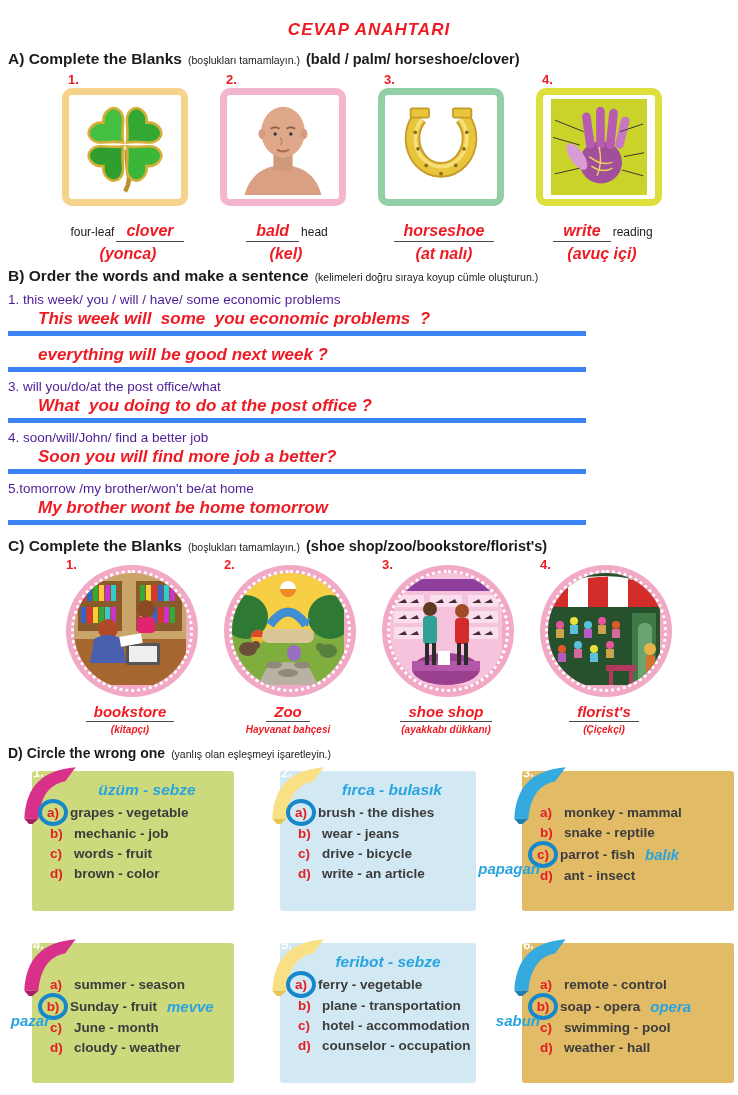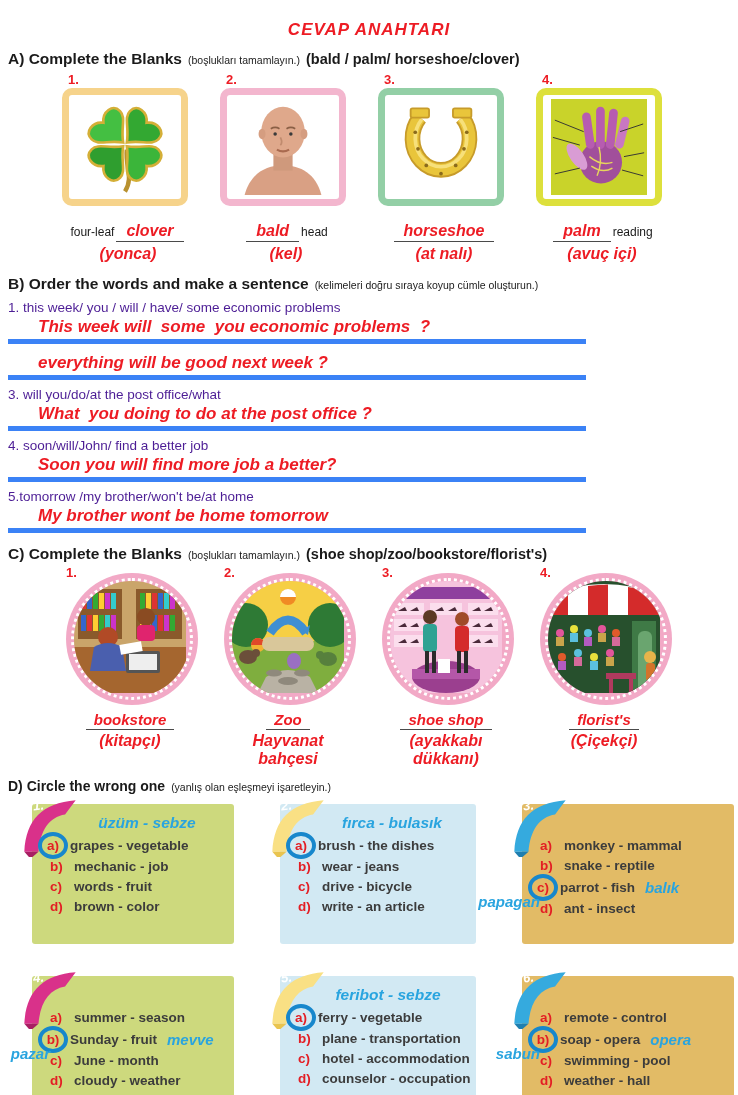--- a/index.html
+++ b/index.html
@@ -31,21 +31,21 @@
   
   .c-row{display:flex;gap:30px;margin:4px 0 0 66px;}
   .c-item{width:128px;position:relative;}
   .c-num{position:absolute;top:-2px;left:0;color:#ed1c24;font-weight:bold;font-size:13px;z-index:2;}
   .oval{width:122px;height:122px;border-radius:50%;background:#f2a9c6;padding:5px;margin:6px auto 0;}
   .oval-in{width:100%;height:100%;border-radius:50%;border:3px dotted #fff;box-sizing:border-box;
            overflow:hidden;position:relative;}
   .c-ans{color:#ed1c24;font-weight:bold;font-style:italic;font-size:15px;text-align:center;
          margin-top:6px;}
   .c-ans .u{border-bottom:1.6px solid #4a4a4a;padding:0 8px 1px;}
-  .c-tr{color:#ed1c24;font-weight:bold;font-style:italic;font-size:16px;text-align:center;margin-top:4px;}
+  .c-tr{color:#ed1c24;font-weight:bold;font-style:italic;font-size:10px;text-align:center;margin-top:4px;}
   
   .d-grid{display:grid;grid-template-columns:202px 196px 212px;column-gap:46px;row-gap:32px;
           margin:10px 0 0 32px;}
   .d-box{position:relative;border-radius:3px;padding:10px 8px 12px 18px;min-height:96px;
          box-sizing:content-box;}
   .bg-green{background:#cdd97d;}
   .bg-blue{background:#d2e9f3;}
   .bg-tan{background:#e2bb66;}
   .d-box.noheading{padding-top:32px;}
   .ribbon{position:absolute;top:-9px;left:-13px;width:62px;height:62px;pointer-events:none;}
@@ -175,28 +175,28 @@
           <path d="M4,22 L34,34" stroke="#333" stroke-width="1"></path>
           <path d="M2,40 L30,48" stroke="#333" stroke-width="1"></path>
           <path d="M4,78 L30,72" stroke="#333" stroke-width="1"></path>
           <path d="M96,26 L72,34" stroke="#333" stroke-width="1"></path>
           <path d="M97,56 L76,60" stroke="#333" stroke-width="1"></path>
           <path d="M96,80 L74,74" stroke="#333" stroke-width="1"></path>
         </svg>
       </div>
       <div class="a-label">
         <span></span>
-        <span class="a-ans">palm</span>
+        <span class="a-ans">write</span>
         <span>reading</span>
       </div>
       <div class="a-tr">(avuç içi)</div>
     </div>
   </div>
 
-  <div class="sec-head" style="margin-top:12px;">
+  <div class="sec-head" style="margin-top:4px;">
     <span class="big">B) Order the words and make a sentence</span>
     <span class="small">(kelimeleri doğru sıraya koyup cümle oluşturun.)</span>
   </div>
 
   <div>
     <div class="b-item">
       <div class="b-q">1. this week/ you / will / have/ some economic problems</div>
       <div class="b-line">
         <span class="b-ans">This week will  some  you economic problems  ?</span>
       </div>

